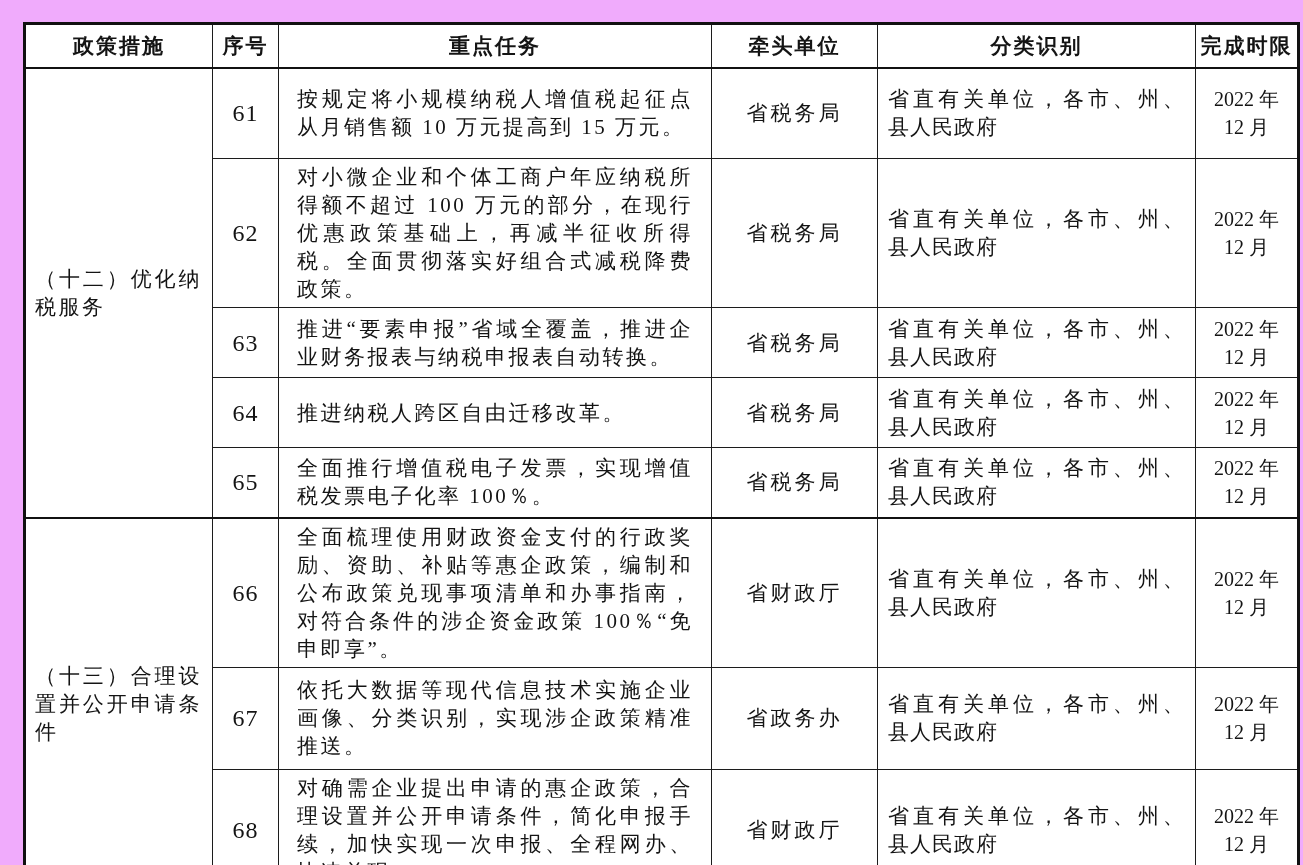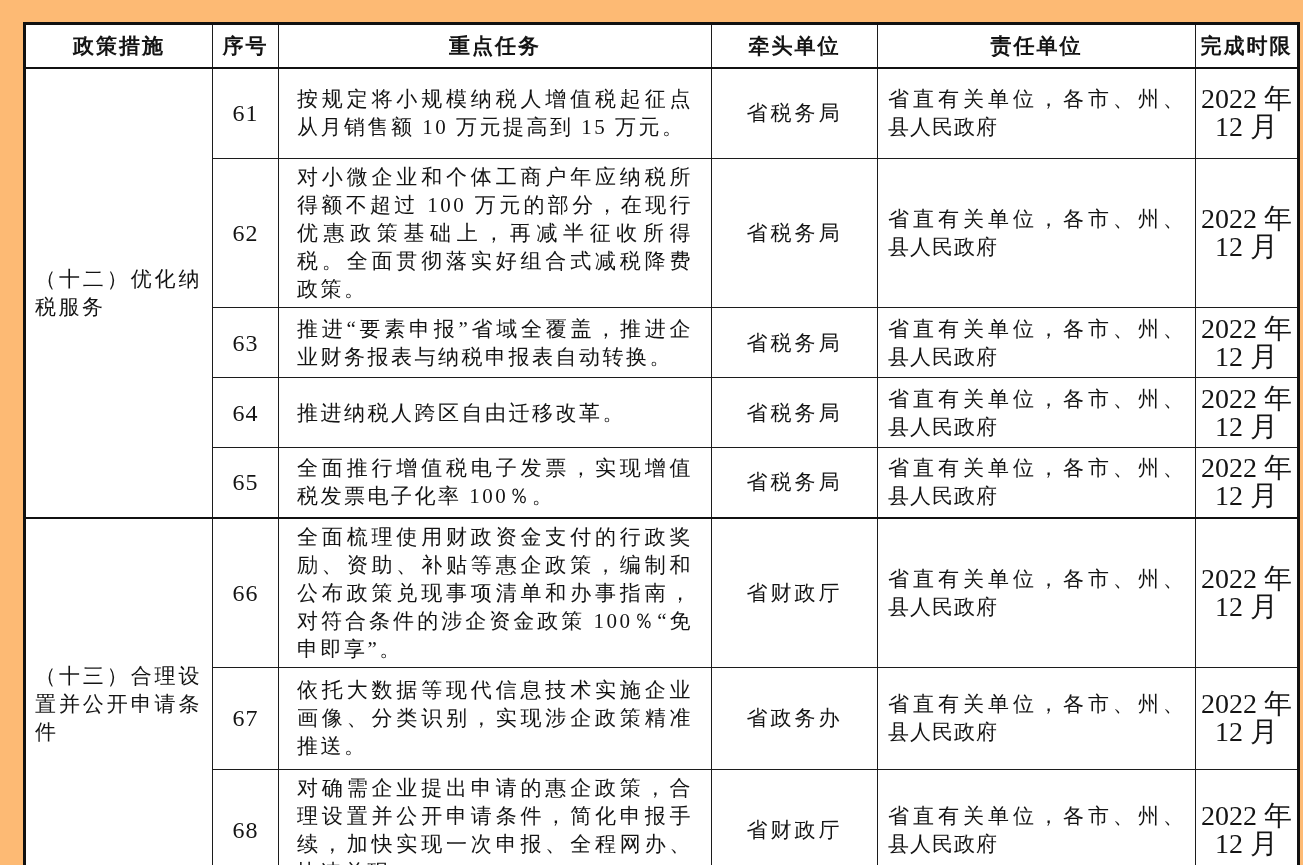--- a/index.html
+++ b/index.html
@@ -1,21 +1,21 @@
 <!DOCTYPE html>
 <html lang="zh"><head>
 <meta charset="utf-8">
 <style>
   html, body { margin: 0; padding: 0; background: #ffffff; }
   .page {
     width: 1303px;
     height: 865px;
     box-sizing: border-box;
     padding: 22px 0 0 23px;
-    background: #fdba74;
+    background: #f0abfc;
     overflow: hidden;
     color: #141414;
   }
   table.policy-table {
     border-collapse: collapse;
     table-layout: fixed;
     width: 1274px;
     border: 3px solid #111111;
     background: #ffffff;
   }
@@ -58,21 +58,21 @@
     letter-spacing: 2.5px;
   }
   td.lead-cell {
     text-align: center;
     letter-spacing: 3px;
     margin-top: 12px;
   }
   td.resp-cell { padding: 4px 10px; letter-spacing: 1px; }
   td.resp-cell .resp-l1 { text-align: justify; text-align-last: justify; }
   td.resp-cell .resp-l2 { text-align: left; }
-  td.deadline-cell { text-align: center; font-size: 28px; }
+  td.deadline-cell { text-align: center; font-size: 20px; }
   
   thead tr { height: 44px; }
   tbody.group-12 tr:nth-child(1) { height: 91px; }
   tbody.group-12 tr:nth-child(2) { height: 120px; }
   tbody.group-12 tr:nth-child(3) { height: 70px; }
   tbody.group-12 tr:nth-child(4) { height: 70px; }
   tbody.group-12 tr:nth-child(5) { height: 70px; }
   tbody.group-13 tr:nth-child(1) { height: 146px; }
   tbody.group-13 tr:nth-child(2) { height: 102px; }
   tbody.group-13 tr:nth-child(3) { height: 110px; }
@@ -95,21 +95,21 @@
       <col class="c-lead">
         <col class="c-resp">
         <col class="c-deadline">
     </colgroup>
     <thead>
       <tr>
         <th>政策措施</th>
         <th>序号</th>
         <th>重点任务</th>
         <th>牵头单位</th>
-        <th>责任单位</th>
+        <th>分类识别</th>
         <th>完成时限</th>
       </tr>
     </thead>
 
     <tbody class="group-12">
       <tr>
         <td class="measure-cell" rowspan="5">（十二）优化纳税服务</td>
         <td class="serial-cell">61</td>
         <td class="task-cell">按规定将小规模纳税人增值税起征点从月销售额 10 万元提高到 15 万元。</td>
         <td class="lead-cell">省税务局</td>

